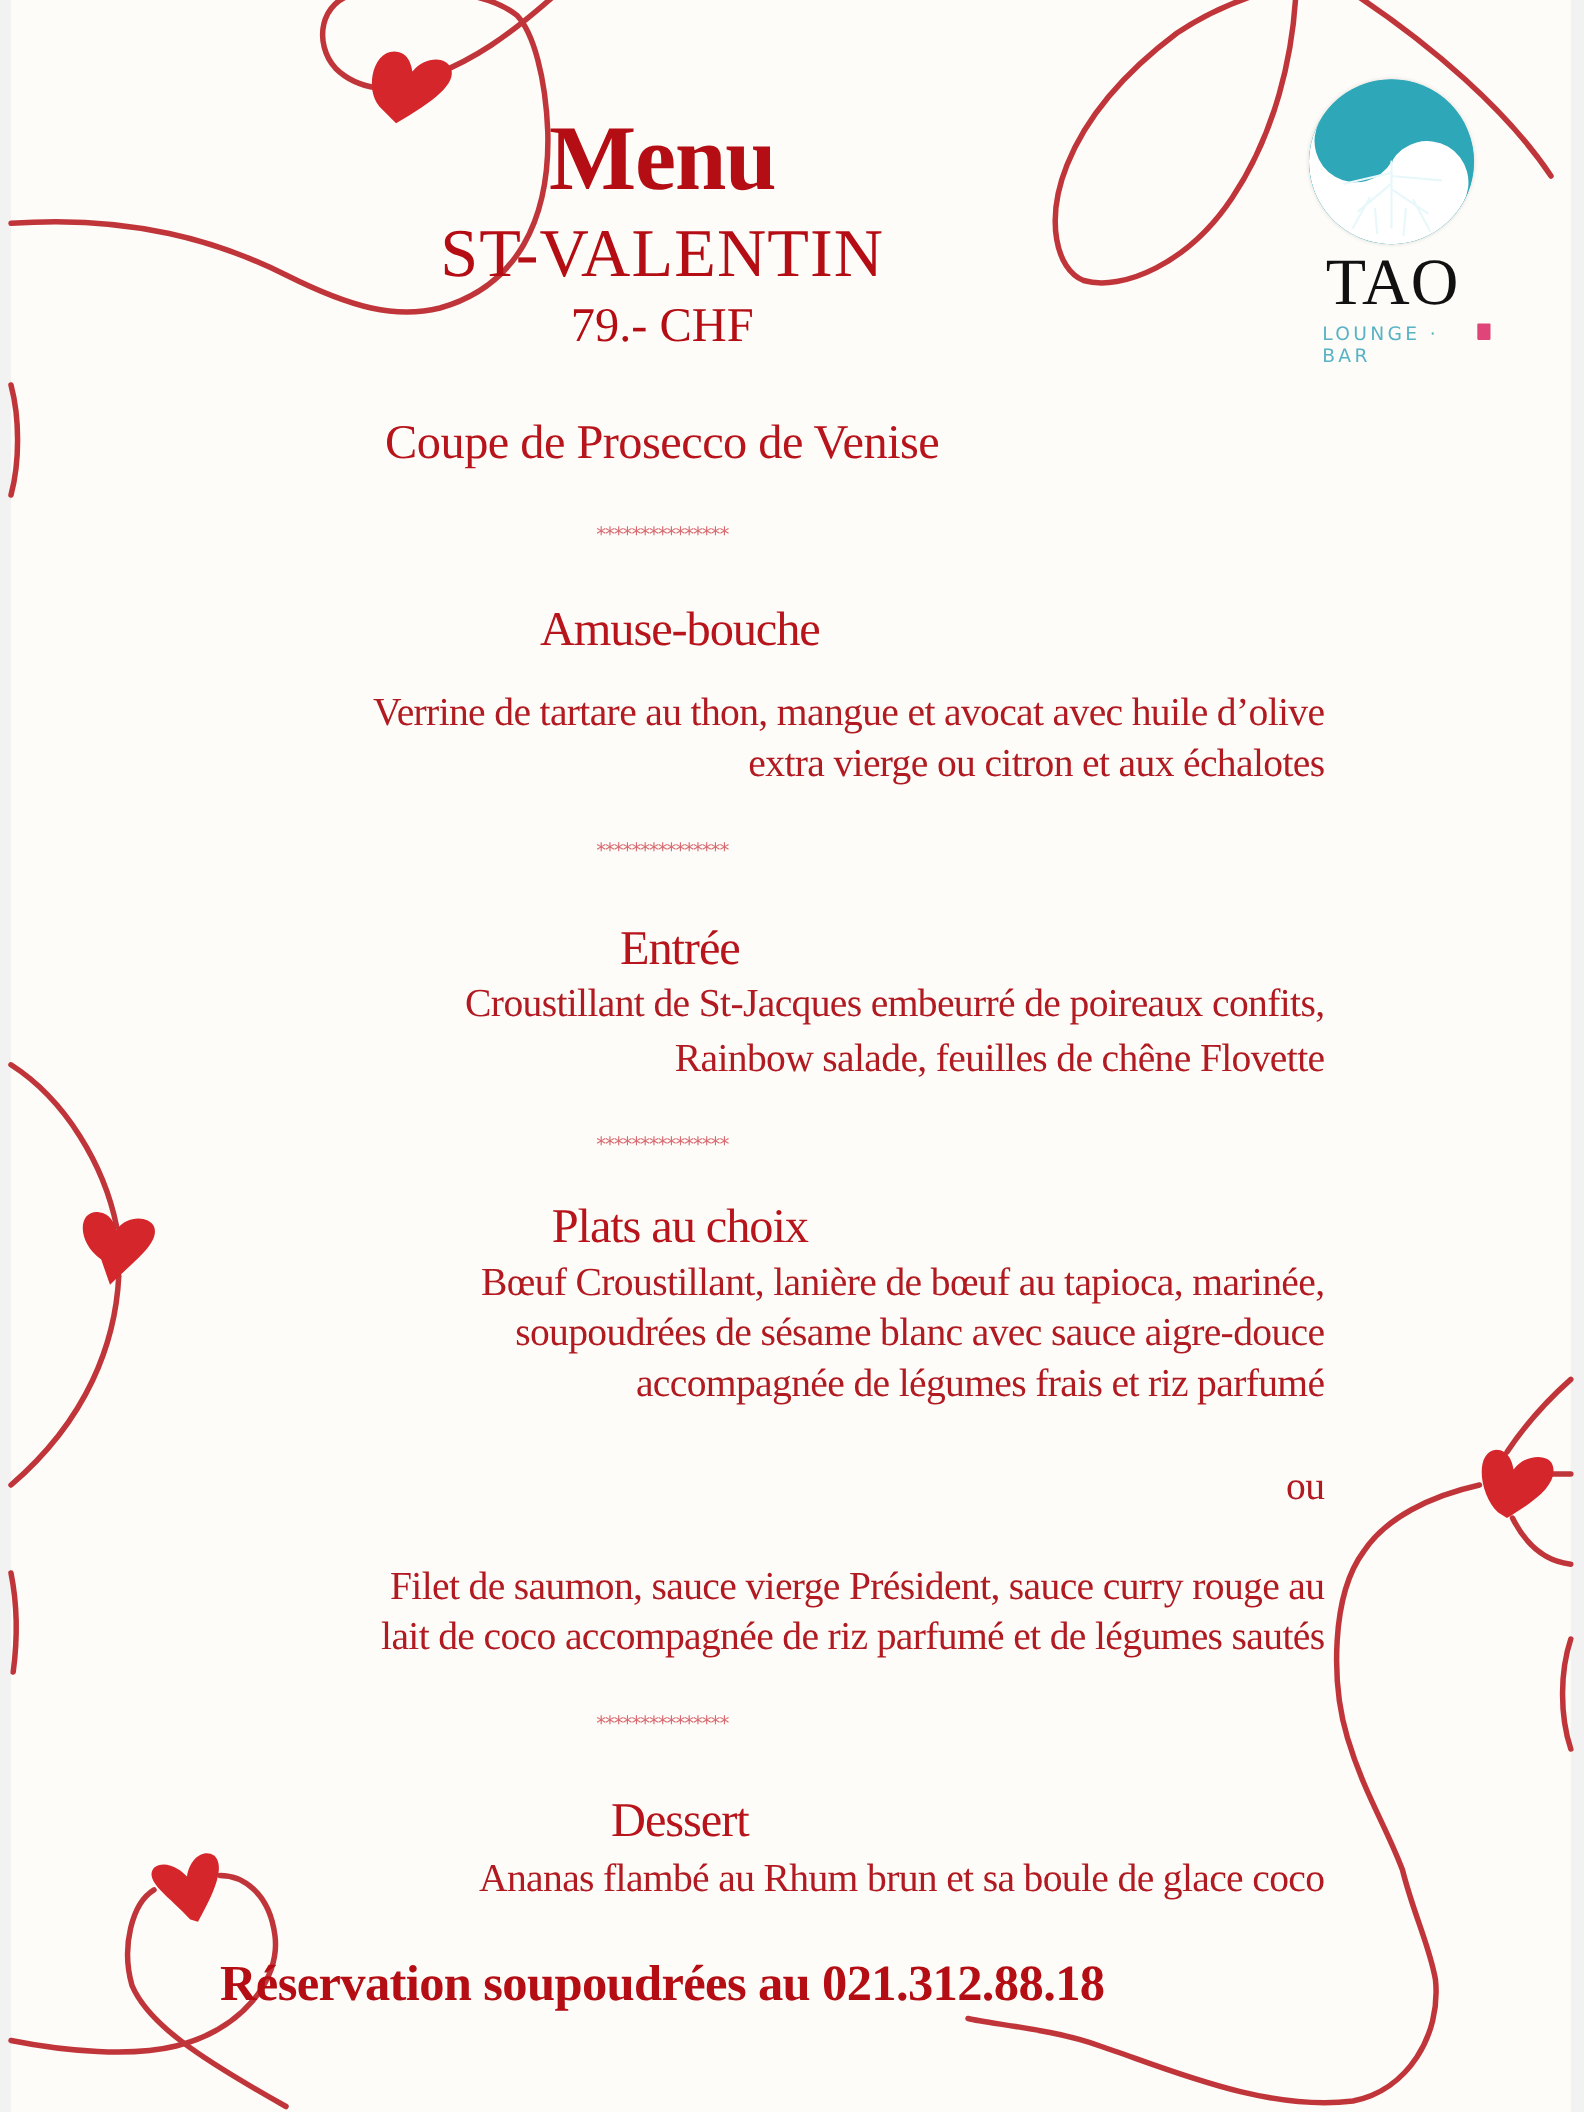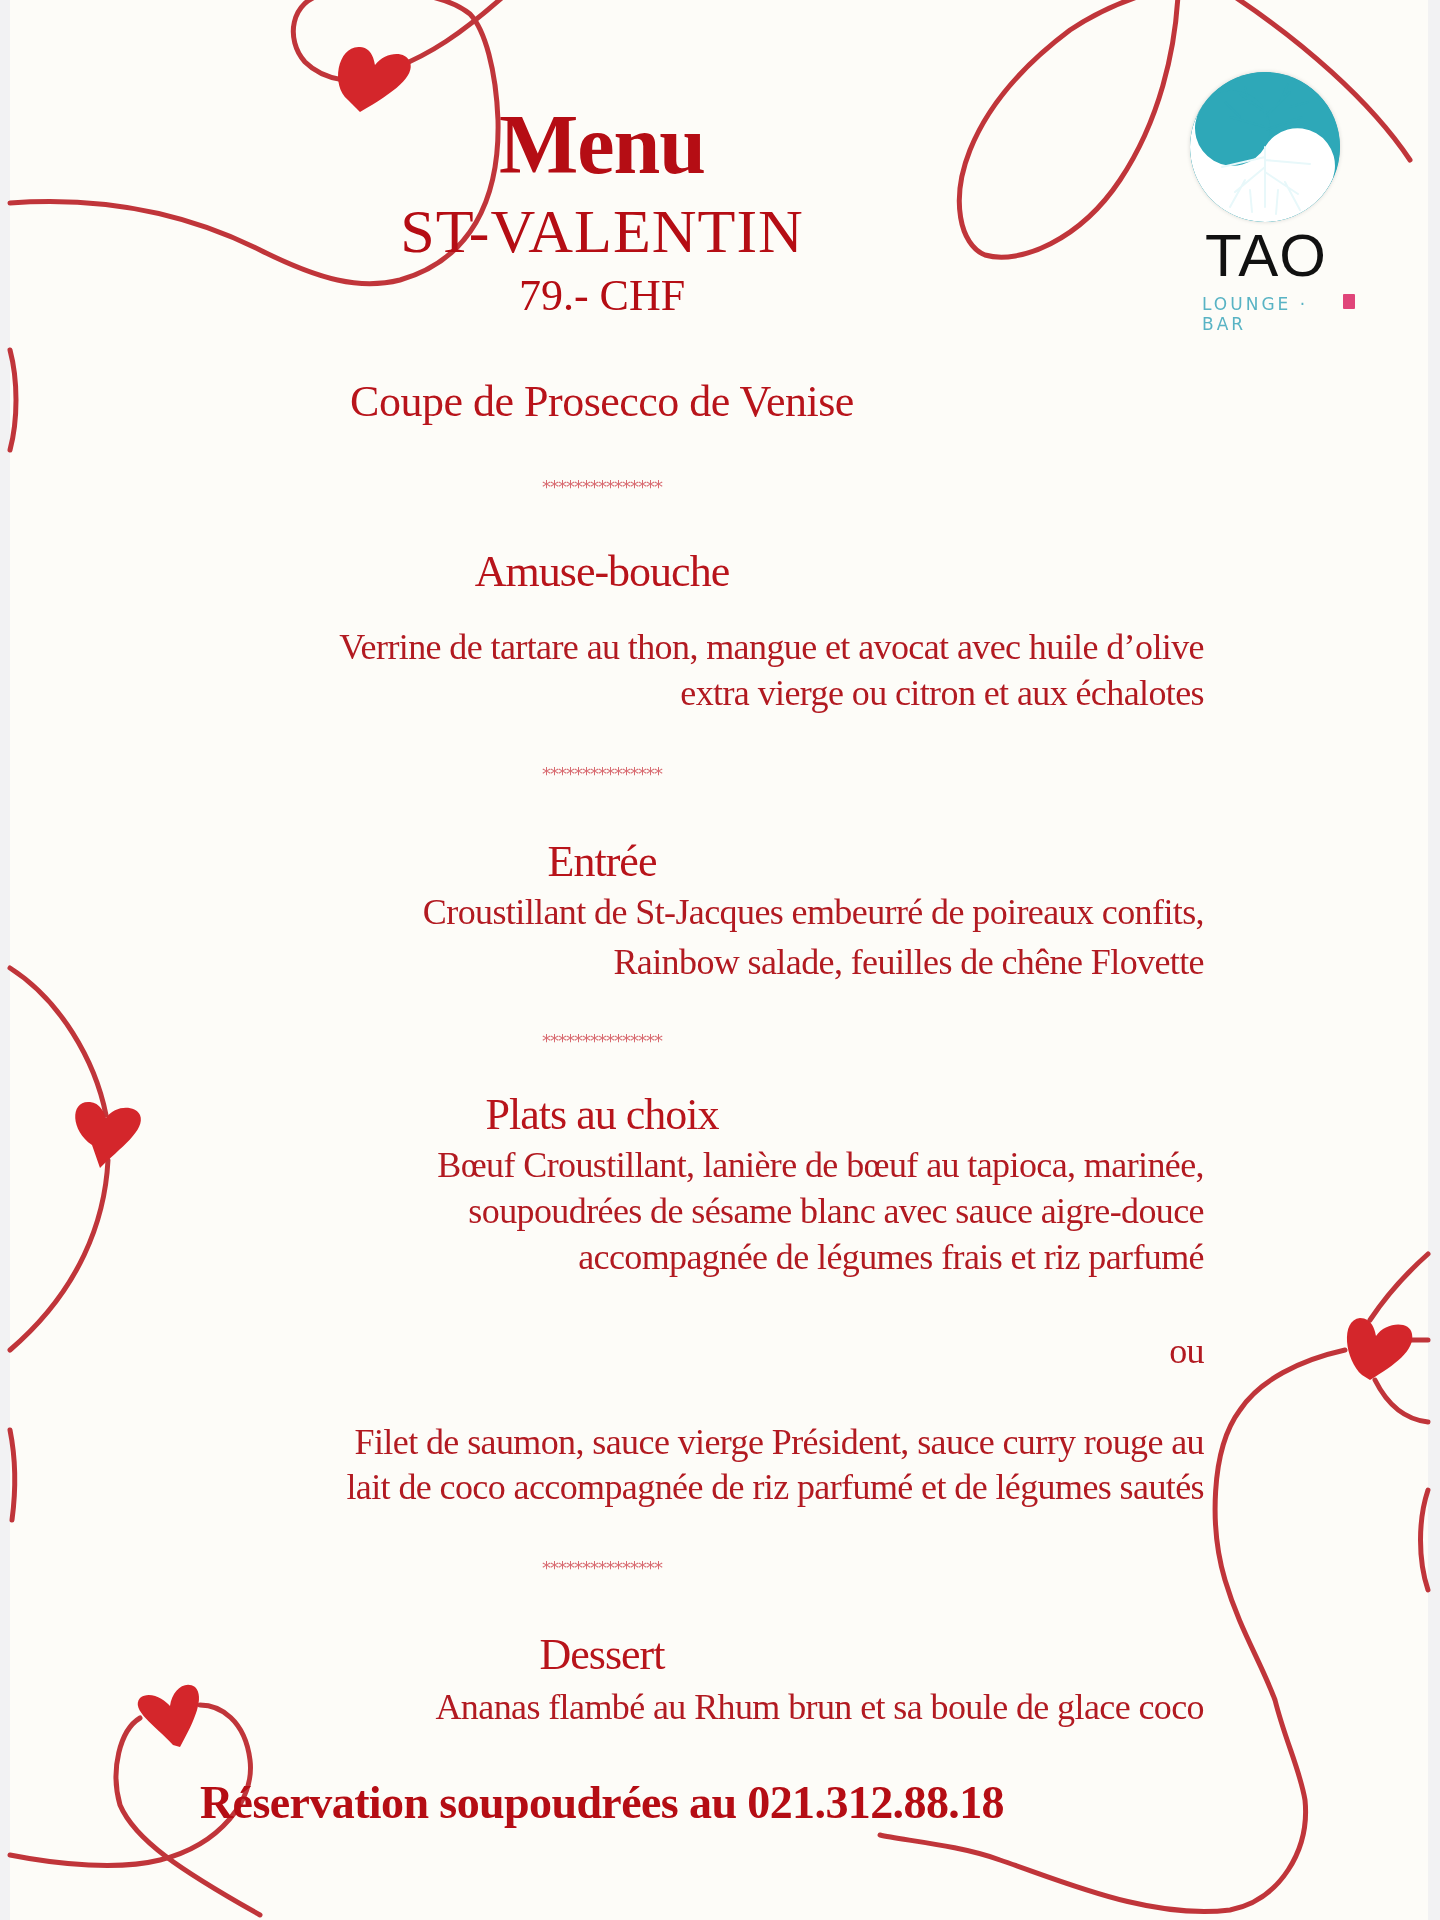--- a/index.html
+++ b/index.html
@@ -11,26 +11,26 @@
   }
   .edge-left { position:absolute; left:0; top:0; width:10px; height:1920px; background:#f2f2f3; }
   .edge-right { position:absolute; right:0; top:0; width:12px; height:1920px; background:#f2f2f3; }
   svg.deco { position:absolute; left:0; top:0; width:1440px; height:1920px; }
   .line { position:absolute; left:0; width:1204px; text-align:center; white-space:nowrap; }
   .title { font-size:84px; font-weight:bold; top:96px; letter-spacing:-1px; color:#b50d14; }
   .subtitle { font-size:62px; top:196px; letter-spacing:1px; color:#b50d14; }
   .price { font-size:44px; top:270px; color:#b50d14; }
   .aperitif { font-size:44px; top:376px; color:#b8141b; letter-spacing:-0.5px; }
   .sep { font-size:18px; color:#d86a70; letter-spacing:-1px; font-family:"DejaVu Sans",sans-serif; }
-  .heading { font-size:44px; color:#b8141b; letter-spacing:-1px; }
+  .heading { font-size:44px; color:#b8141b; letter-spacing:-1px;padding-left:16px; }
   .desc { font-size:36px; color:#b21a21; letter-spacing:-0.6px;text-align:right; }
   .resa { font-size:46px; font-weight:bold; top:1776px; color:#b50d14; letter-spacing:-0.6px; }
   .logo { position:absolute; left:1186px; top:72px; width:160px; height:250px; }
   .logo-circle { position:absolute; left:4px; top:0; width:150px; height:150px; border-radius:50%; background:#2ea8b8; overflow:hidden; box-shadow:0 0 4px rgba(0,0,0,0.15); }
-  .logo-name { position:absolute; left:0; top:154px; width:160px; text-align:center; font-family:Liberation Sans, sans-serif; font-size:60px; color:#111; letter-spacing:1px; line-height:60px; font-weight:300; }
+  .logo-name { position:absolute; left:0; top:154px; width:160px; text-align:center; font-family:Liberation Serif, serif; font-size:60px; color:#111; letter-spacing:1px; line-height:60px; font-weight:300; }
   .logo-tag { position:absolute; left:16px; top:222px; font-family:"DejaVu Sans",sans-serif; font-size:17px; color:#58b3c4; letter-spacing:3px; }
   .logo-stamp { position:absolute; left:157px; top:222px; width:12px; height:15px; background:#e0457a; border-radius:1px; }
 </style>
 </head>
 <body>
 
 <div class="edge-left"></div>
 <div class="edge-right"></div>
 
 <svg class="deco" viewBox="0 0 1440 1920">

